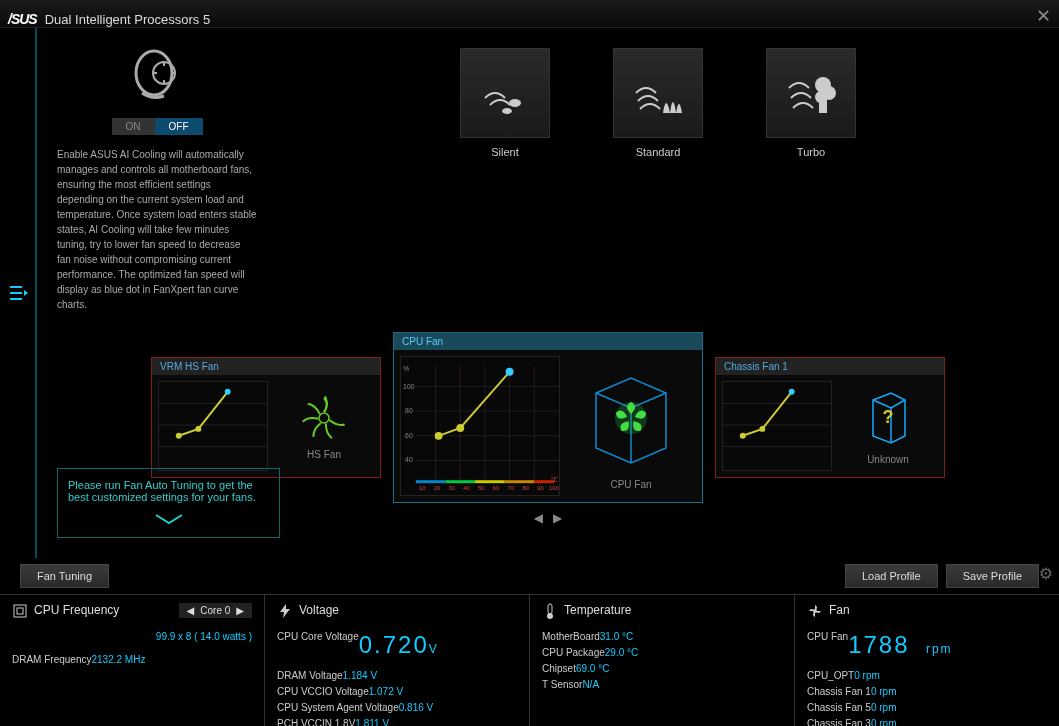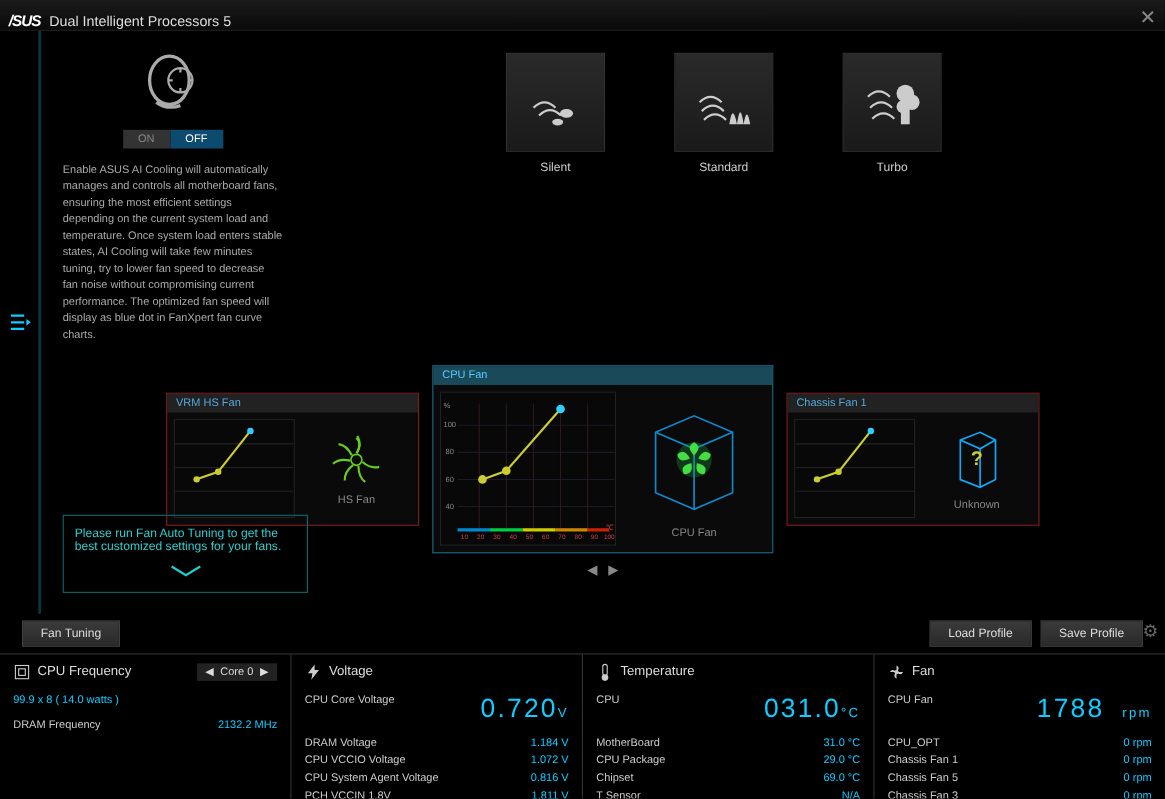--- a/index.html
+++ b/index.html
@@ -42,22 +42,22 @@
 .btn { background:linear-gradient(#3a3a3a,#2a2a2a); border:1px solid #444; padding:5px 16px; font-size:11px; color:#ddd; cursor:pointer; }
 .spacer { flex:1; }
 .stats { display:flex; height:160px; border-top:1px solid #333; }
 .stat-col { flex:1; border-right:1px solid #333; padding:8px 12px; }
 .stat-col:last-child { border-right:none; }
 .stat-hdr { display:flex; align-items:flex-start; gap:6px; font-size:12px; color:#ddd; margin-bottom:12px; }
 .stat-hdr svg { width:16px; height:16px; }
 .core-sel { margin-left:auto; background:#222; padding:2px 8px; font-size:10px; display:flex; align-items:center; gap:6px; }
 .big-val { font-family:'Courier New',monospace; font-size:26px; color:#1cf; letter-spacing:2px; text-align:right; }
 .big-val .unit { font-size:12px; color:#1cf; }
-.sub-line { font-size:10px; color:#1cf; text-align:left; }
-.kv-row { display:flex; justify-content:space-between; font-size:10px; margin-top:5px; }
+.sub-line { font-size:10px; color:#1cf; text-align:right; }
+.kv-row { display:flex; font-size:10px; margin-top:5px; }
 .kv-row .k { color:#ccc; }
 .kv-row .v { color:#1cf; }
 .gear { position:absolute; right:6px; top:564px; color:#666; cursor:pointer; }
 
 .curve svg { width:100%; height:100%; }
 </style>
 </head>
 <body>
 
 <div class="header">
@@ -337,24 +337,20 @@
   </div>
 
   <div class="stat-col">
     <div class="stat-hdr">
         <svg viewBox="0 0 16 16">
           <rect x="6" y="1" width="4" height="10" rx="2" fill="none" stroke="#ccc"></rect>
           <circle cx="8" cy="13" r="3" fill="#ccc"></circle>
         </svg>
         <span>Temperature</span>
       </div>
-    <div class="kv-row">
-        <span class="k">CPU</span>
-        <span class="big-val" style="font-size:24px"><span>031.0</span><span class="unit">°C</span></span>
-      </div>
     <div style="margin-top:10px">
         <div class="kv-row">
           <span class="k">MotherBoard</span>
           <span class="v">31.0 °C</span>
         </div>
         <div class="kv-row">
           <span class="k">CPU Package</span>
           <span class="v">29.0 °C</span>
         </div>
         <div class="kv-row">

